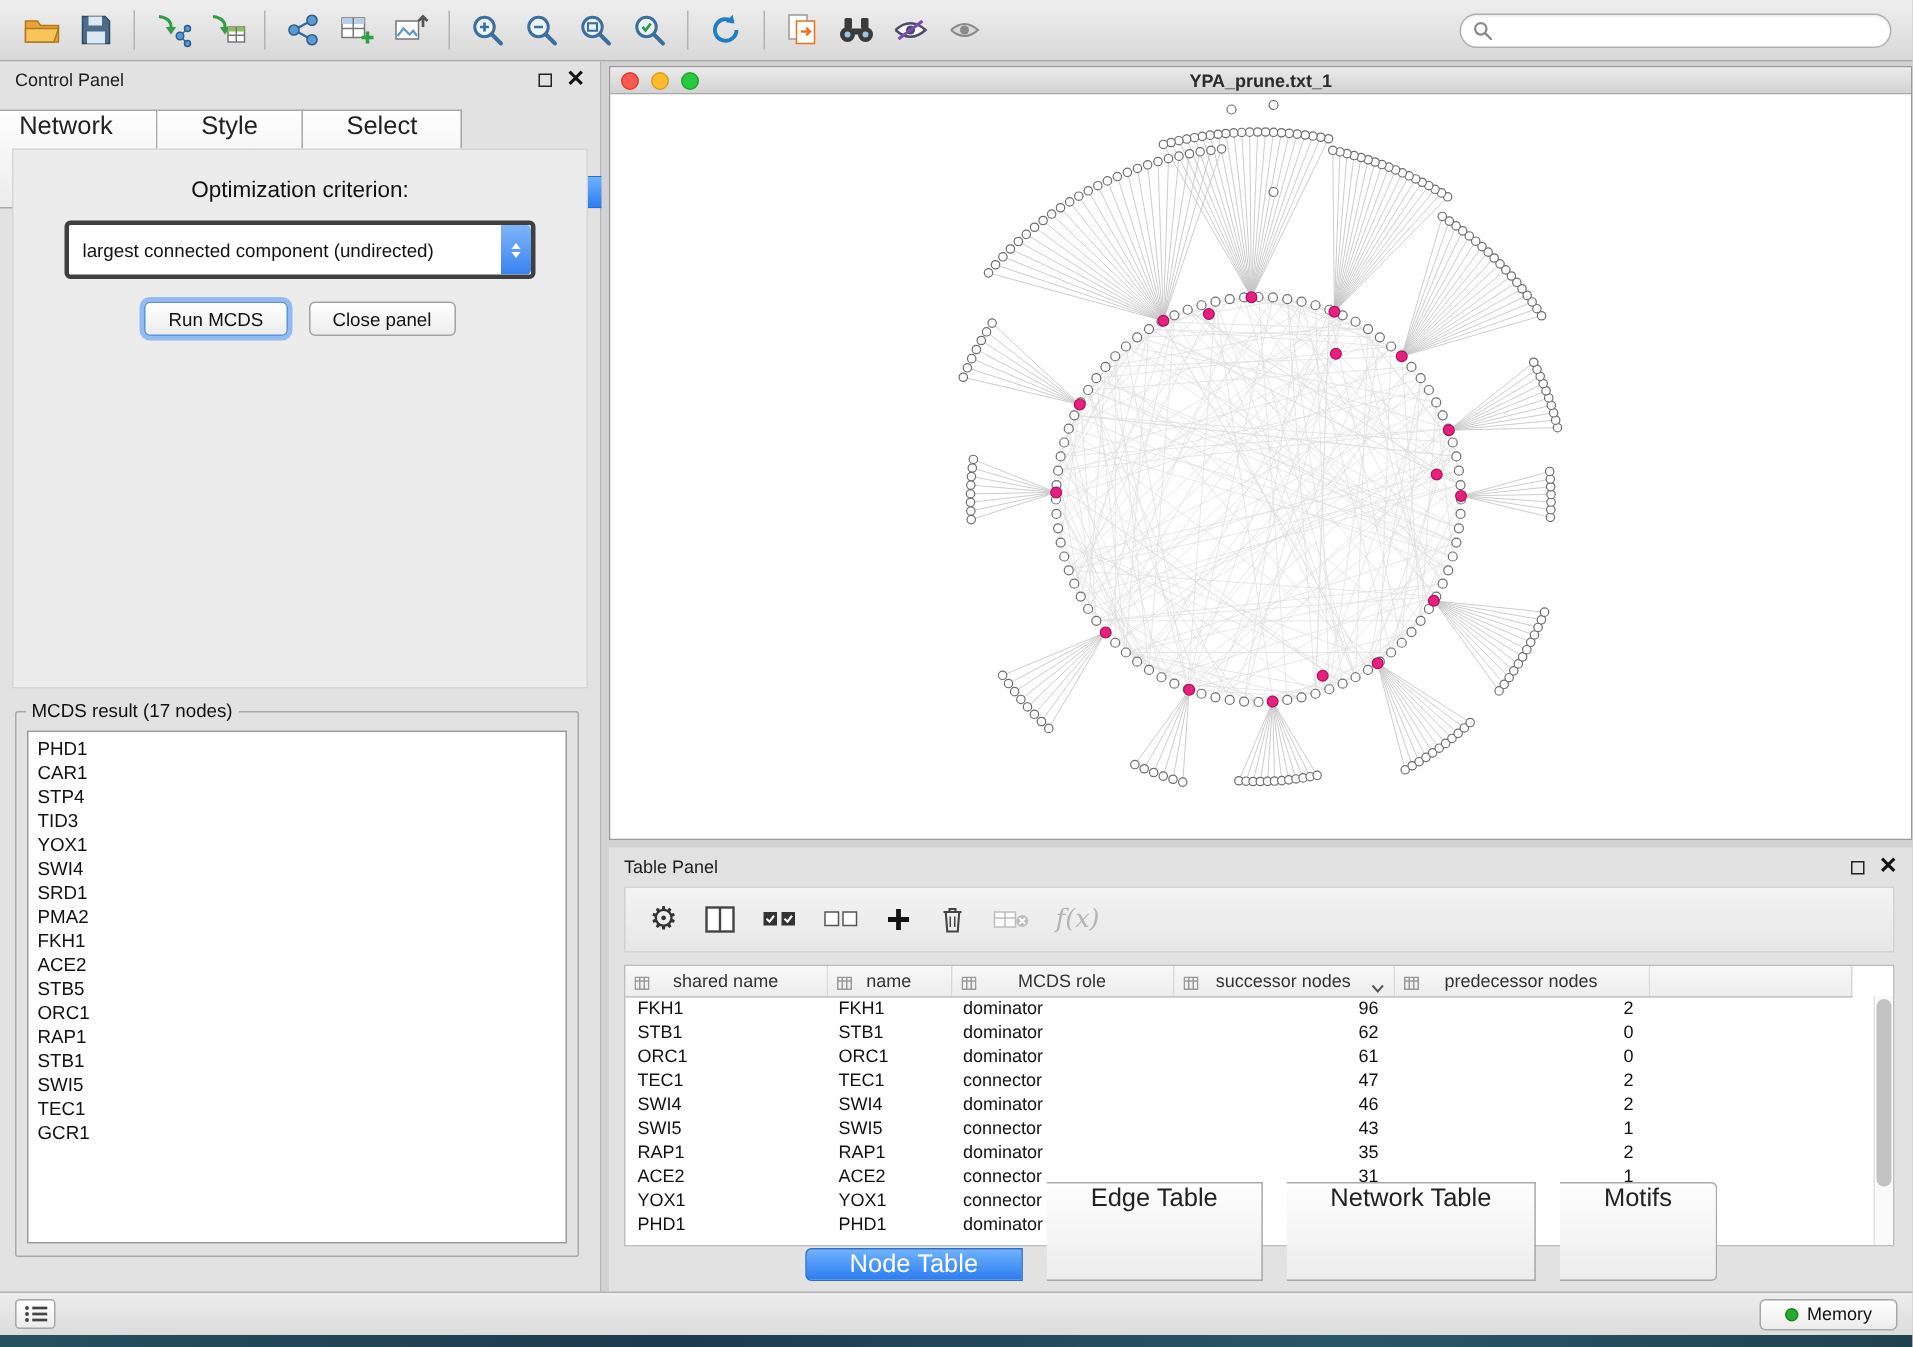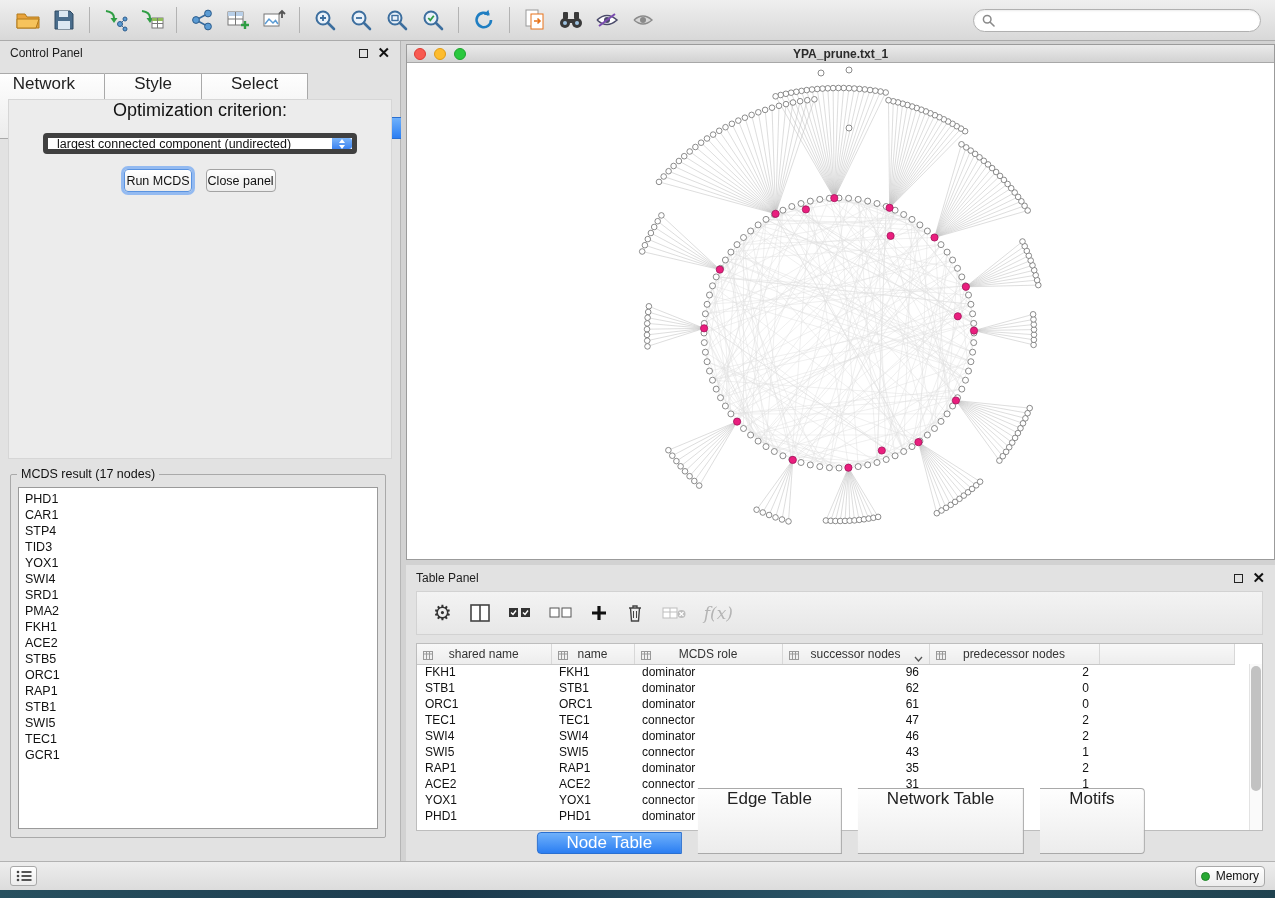--- a/index.html
+++ b/index.html
@@ -41,38 +41,38 @@
     background:linear-gradient(#fefefe,#ececec);
     padding:3px 29px; font-size:17px; color:#222; line-height:14px; cursor:default; white-space:nowrap;
   }
   .seg.first{ border-left:1px solid #a9a9a9; border-radius:4px 0 0 4px; }
   .seg.last{ border-radius:0 4px 4px 0; }
   .seg.active{ background:linear-gradient(#6fb1fb,#2b7ef2); color:#fff; border-color:#2a6fd0;margin-top:44px; }
   .cp-body{
     position:absolute; left:8px; right:8px; top:58px; height:360px;
     background:#ececec; border:1px solid #d6d6d6;
   }
-  .opt-label{ text-align:center; font-size:18px; color:#111; }
+  .opt-label{ text-align:center; margin-top:18px; font-size:15px; color:#111; }
   .dropdown{
-    margin:12px auto 0; width:314px; height:21px; background:#fff;
-    border:5px solid #404040; border-radius:4px;
+    margin:12px auto 0; width:314px; height:39px; background:#fff;
+    border:3px solid #404040; border-radius:4px;
     display:flex; align-items:center; overflow:hidden; cursor:default;
   }
   .dropdown .dd-text{ flex:1; padding-left:9px; font-size:12.5px; color:#111; white-space:nowrap; }
   .stepper{
     width:20px; align-self:stretch;
     background:linear-gradient(#7db6fa,#3b82f0);
     display:flex; flex-direction:column; align-items:center; justify-content:center; gap:2px;
     border-radius:0 3px 3px 0;
   }
   .tri-up{ width:0; height:0; border-left:3.5px solid transparent; border-right:3.5px solid transparent; border-bottom:4px solid #fff; }
   .tri-down{ width:0; height:0; border-left:3.5px solid transparent; border-right:3.5px solid transparent; border-top:4px solid #fff; }
   .btn-row{ display:flex; justify-content:center; gap:14px; margin-top:15px; }
   .btn{
-    height:23px; padding:0 1px; font-size:12.5px; color:#111;
+    height:23px; padding:0 15px; font-size:12.5px; color:#111;
     background:linear-gradient(#ffffff,#ececec);
     border:1px solid #a3a3a3; border-radius:4px; cursor:default;
     font-family:"Liberation Sans", sans-serif;
   }
   .btn.focused{ box-shadow:0 0 0 3px rgba(100,160,245,.65); border-color:#5a93e0; }
   .mcds-fieldset{
     position:absolute; left:10px; right:14px; top:426px; bottom:23px;
     border:1px solid #a9a9a9; border-radius:2px; background:transparent; padding:0;
   }
   .mcds-fieldset legend{ font-size:12.5px; color:#111; margin-left:6px; padding:0 4px; }
@@ -142,21 +142,21 @@
   .status-bar{
     position:absolute; left:0; top:861px; width:1275px; height:29px;
     background:linear-gradient(#ededed,#dcdcdc); border-top:1px solid #b2b2b2;
     display:flex; align-items:center; padding:0 10px;
   }
   .list-btn{
     width:27px; height:20px; border:1px solid #a8a8a8; border-radius:3px;
     background:linear-gradient(#fff,#ececec); display:flex; align-items:center; justify-content:center;
   }
   .memory-btn{
-    margin-left:auto; height:21px; padding:0 5px;
+    margin-left:auto; height:21px; padding:0 16px;
     border:1px solid #a8a8a8; border-radius:4px;
     background:linear-gradient(#fff,#ececec);
     display:flex; align-items:center; gap:6px; font-size:12px; color:#111;
   }
   .mem-dot{ width:9px; height:9px; border-radius:50%; background:#27a832; border:1px solid #1d8426; }
   .wallpaper{
     position:absolute; left:0; top:890px; width:1275px; height:8px;
     background:linear-gradient(90deg,#27505f,#1c3a4d 35%,#2b5668 70%,#20424f);
   }
   .v-gutter{ position:absolute; left:401px; top:41px; width:5px; height:820px; background:#d2d2d2; }

